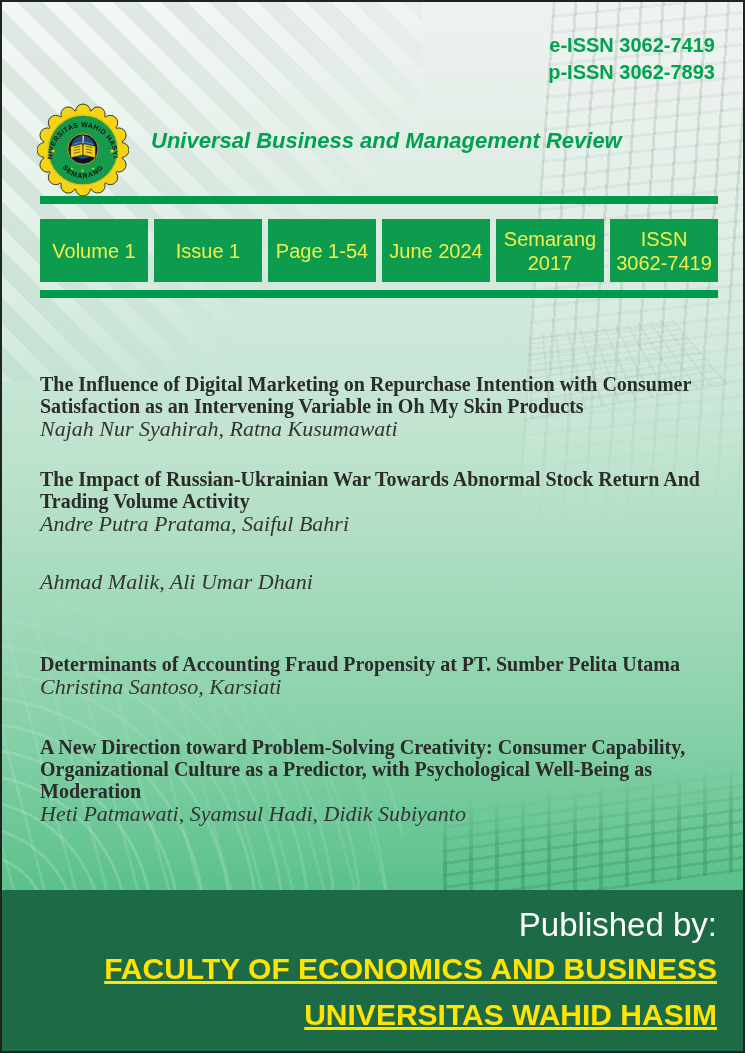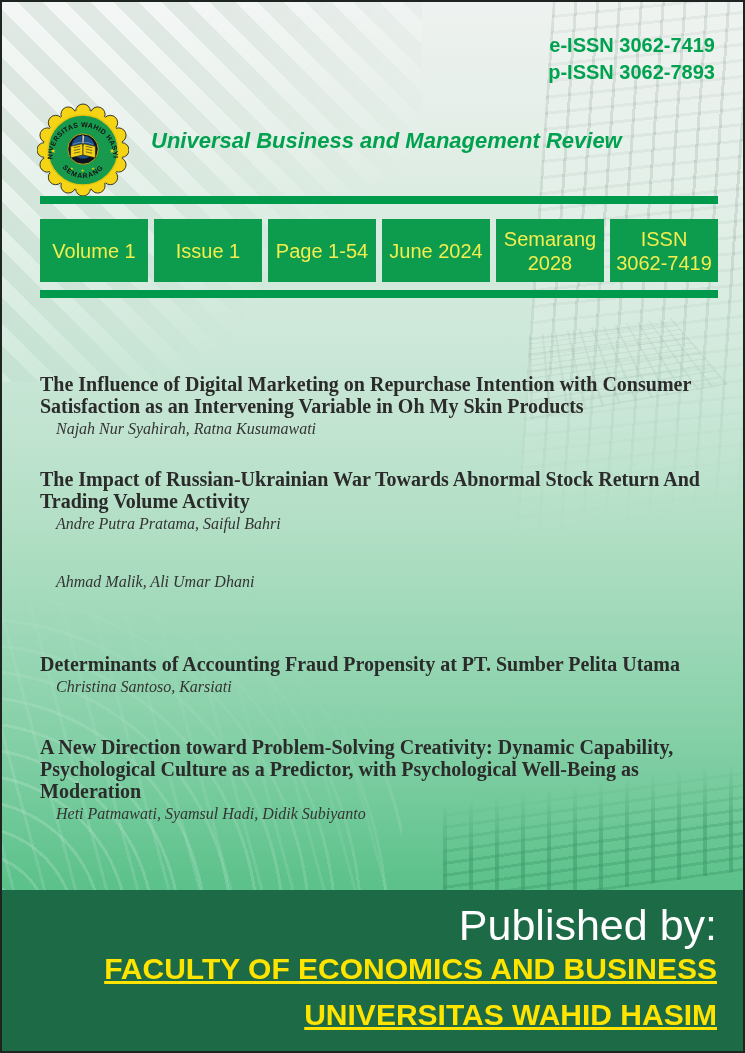--- a/index.html
+++ b/index.html
@@ -93,30 +93,30 @@
   }
   
   .article{
     position:absolute;left:38px;width:684px;color:#2b2b2b;
     font-family:"Liberation Serif", serif;
   }
   .article h3{
     margin:0;font-size:20px;line-height:22px;font-weight:bold;
   }
   .article p{
-    margin:1px 0 0 16px;font-size:16px;line-height:22px;font-style:italic;color:#343434;
+    margin:1px 0 0 0;font-size:22px;line-height:22px;font-style:italic;color:#343434;
   }
   .a1{top:371px;} .a2{top:466px;} .a3{top:568px;} .a4{top:651px;} .a5{top:734px;}
   
   .footer{
     position:absolute;left:0;right:0;top:888px;bottom:0;
     background:#1d6b46;
     text-align:right;padding:14px 26px 0 0;box-sizing:border-box;
   }
-  .footer .label{color:#ffffff;font-size:43px;line-height:42px;padding-left:24px;}
+  .footer .label{color:#ffffff;font-size:33px;line-height:42px;padding-left:24px;}
   .footer .pub-line{color:#ffe400;font-size:30px;font-weight:bold;line-height:46px;text-decoration:underline;}
 </style>
 </head>
 <body>
 
 <div class="page">
 
   <div class="bg-el stripes-tl"></div>
   <div class="bg-el tower-r"></div>
   <div class="bg-el tower-mid"></div>
@@ -198,21 +198,21 @@
     <div class="info-cell">
       <span>Page 1-54</span>
       <span></span>
     </div>
     <div class="info-cell">
       <span>June 2024</span>
       <span></span>
     </div>
     <div class="info-cell">
       <span>Semarang</span>
-      <span>2028</span>
+      <span>2017</span>
     </div>
     <div class="info-cell">
       <span>ISSN</span>
       <span>3062-7419</span>
     </div>
   </div>
 
   <div class="rule rule-2"></div>
 
   <div class="article a1">
@@ -224,21 +224,21 @@
     <p>Andre Putra Pratama, Saiful Bahri</p>
   </div>
   <div class="article a3">
     <p>Ahmad Malik, Ali Umar Dhani</p>
   </div>
   <div class="article a4">
     <h3>Determinants of Accounting Fraud Propensity at PT. Sumber Pelita Utama</h3>
     <p>Christina Santoso, Karsiati</p>
   </div>
   <div class="article a5">
-    <h3>A New Direction toward Problem-Solving Creativity: Dynamic Capability, Psychological Culture as a Predictor, with Psychological Well-Being as Moderation</h3>
+    <h3>A New Direction toward Problem-Solving Creativity: Consumer Capability, Organizational Culture as a Predictor, with Psychological Well-Being as Moderation</h3>
     <p>Heti Patmawati, Syamsul Hadi, Didik Subiyanto</p>
   </div>
 
   <div class="footer">
     <div class="label">Published by:</div>
     <div class="pub-line">FACULTY OF ECONOMICS AND BUSINESS</div>
     <div class="pub-line">UNIVERSITAS WAHID HASIM</div>
   </div>
 
 </div>

